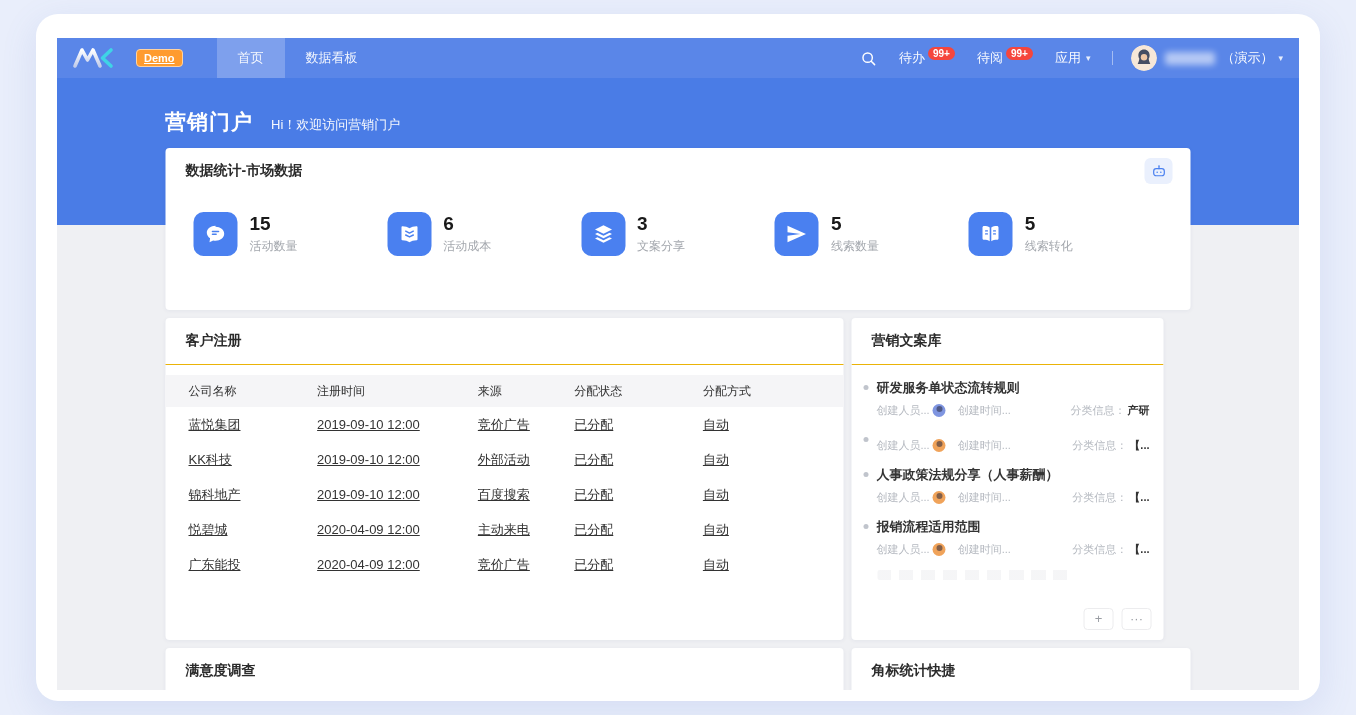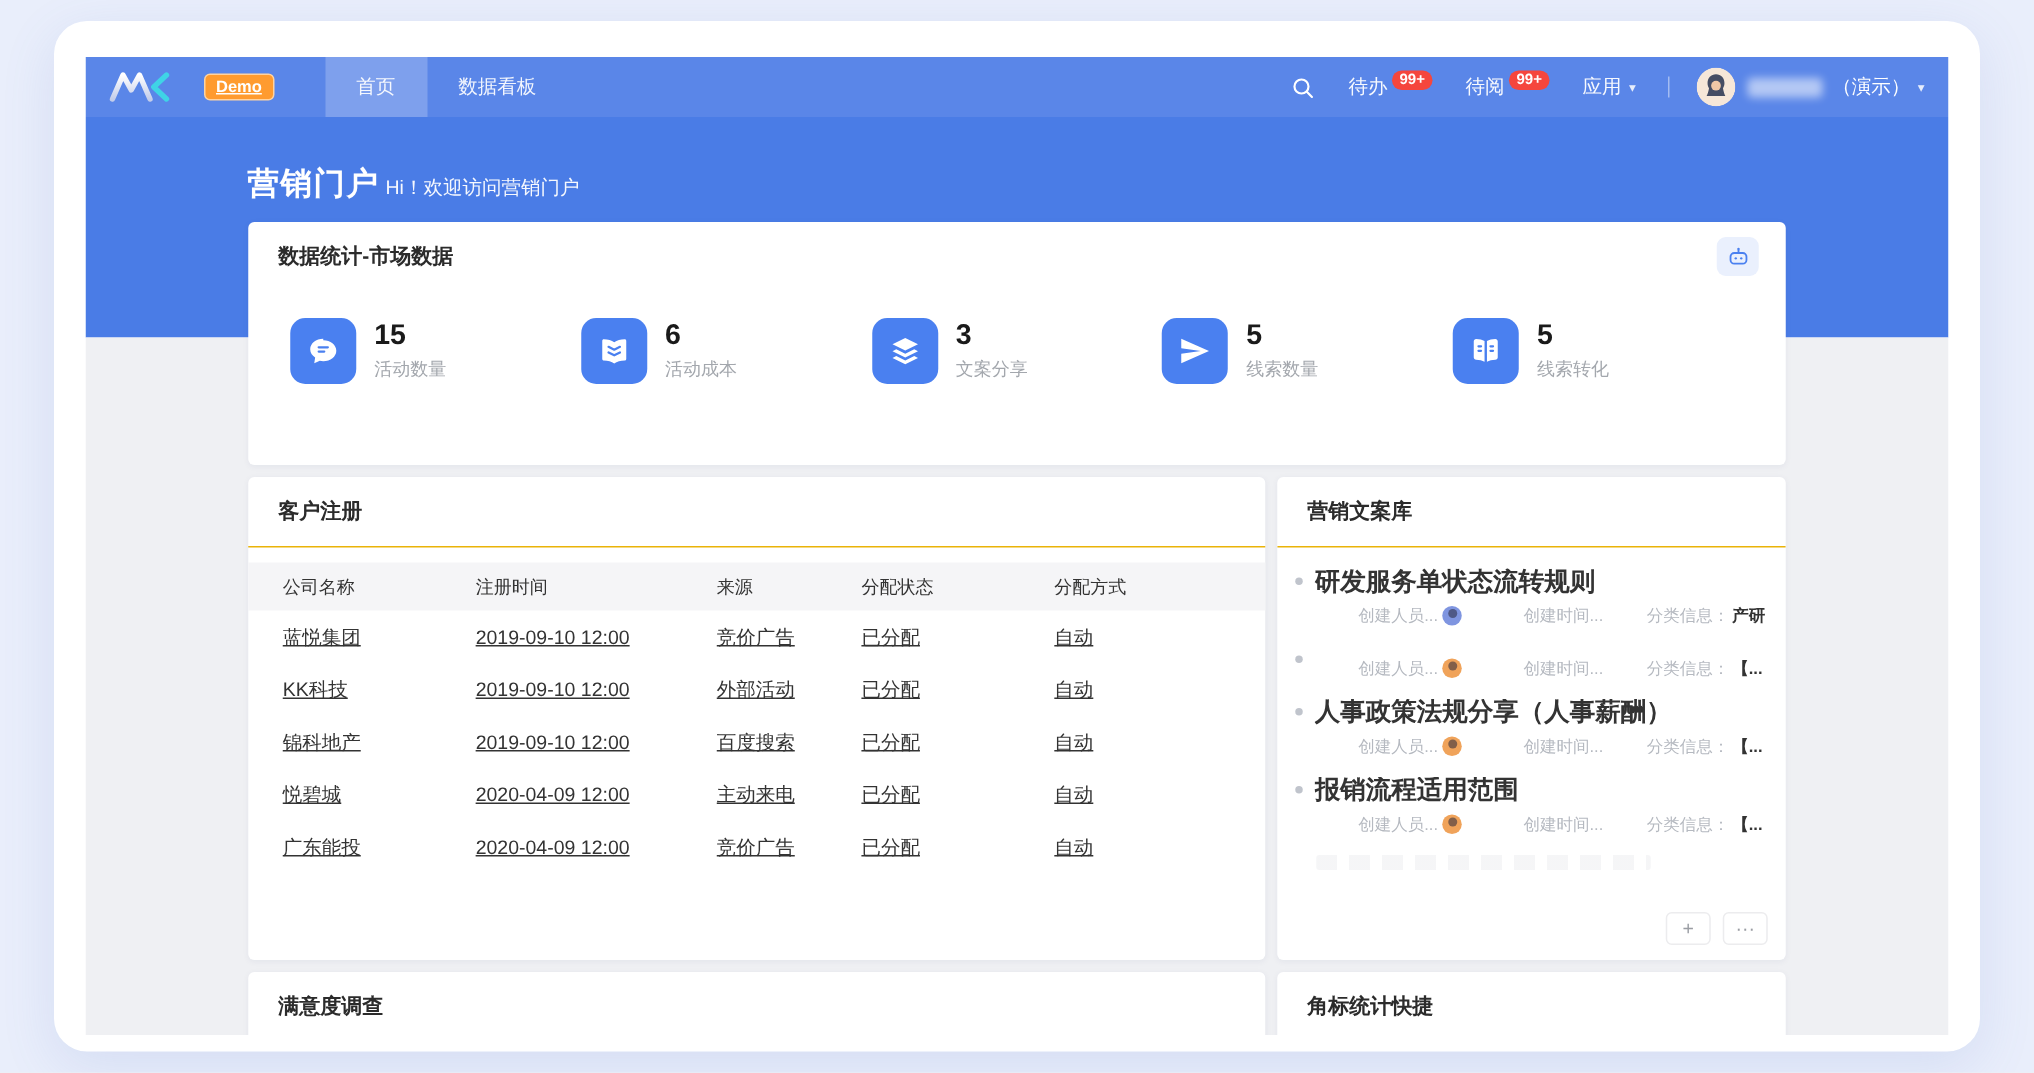--- a/index.html
+++ b/index.html
@@ -54,21 +54,21 @@
     width:50px; height:13px; border-radius:3px; margin-right:6px;
     background:rgba(255,255,255,.55); filter:blur(3px);
   }
   .uname { font-size:13px; color:#fff; white-space:nowrap; }
   
   .banner {
     height:147px; background:#4a7ce6; color:#fff;
     padding:30px 0 0 108px; display:flex; align-items:baseline;
   }
   .b-title { font-size:21px; font-weight:bold; letter-spacing:1px; }
-  .b-sub { font-size:13px; margin-left:4px; color:rgba(255,255,255,.95); }
+  .b-sub { font-size:13px; margin-left:18px; color:rgba(255,255,255,.95); }
   
   .main { position:absolute; top:187px; left:0; right:0; bottom:0; background:#eff0f3; }
   .container { position:absolute; left:50%; transform:translateX(-50%); top:-77px; width:1025px; }
   .card { background:#fff; border-radius:4px; box-shadow:0 1px 4px rgba(20,40,90,.05); }
   .card-head { display:flex; align-items:flex-end; padding:14px 20px; position:relative; }
   .card-head.bordered { border-bottom:1px solid #eab308; }
   .card-title { font-size:14px; font-weight:bold; color:#2b2b2b; }
   
   .stats-card { height:162px; position:relative; }
   .robot-btn {
@@ -91,28 +91,28 @@
   .table { margin-top:10px; }
   .thead, .tr {
     display:grid; grid-template-columns:20% 25% 15% 20% 20%;
     padding:0 12px 0 23px; align-items:center;
   }
   .thead { background:#f5f5f7; height:32px; }
   .th { font-size:12px; font-weight:normal; color:#333; }
   .tr { height:35px; cursor:pointer;text-decoration:underline; }
   .td { font-size:13px; color:#333; white-space:nowrap; }
   
-  .lib-card { width:339px; height:322px; flex:none; position:relative; overflow:hidden; }
+  .lib-card { width:312px; height:322px; flex:none; position:relative; overflow:hidden; }
   .lib-list { padding:14px 14px 0 12px; }
   .lib-item { display:flex; margin-bottom:13px; cursor:pointer; }
   .dot { width:5px; height:5px; border-radius:50%; background:#c0c4cc; margin:6px 8px 0 0; flex:none; }
   .lib-body { flex:1; min-width:0; }
-  .lib-title { font-size:17px; font-weight:bold; color:#333; line-height:17px; white-space:nowrap; overflow:hidden; }
+  .lib-title { font-size:13px; font-weight:bold; color:#333; line-height:17px; white-space:nowrap; overflow:hidden; }
   .lib-meta { display:flex; align-items:center; margin-top:7px; font-size:11px; color:#b5b9c0; }
-  .lib-meta .meta { white-space:nowrap;margin-left:29px; }
+  .lib-meta .meta { white-space:nowrap; }
   .mini-avatar {
     width:13px; height:13px; border-radius:50%; display:inline-block;
     margin:0 12px 0 3px; position:relative; overflow:hidden; flex:none;
   }
   .mini-avatar.blue { background:#7f95e0; }
   .mini-avatar.orange { background:#f0a35a; }
   .mini-avatar::before {
     content:''; position:absolute; left:3.5px; top:2px; width:6px; height:6px;
     border-radius:50%; background:rgba(40,40,60,.55);
   }

